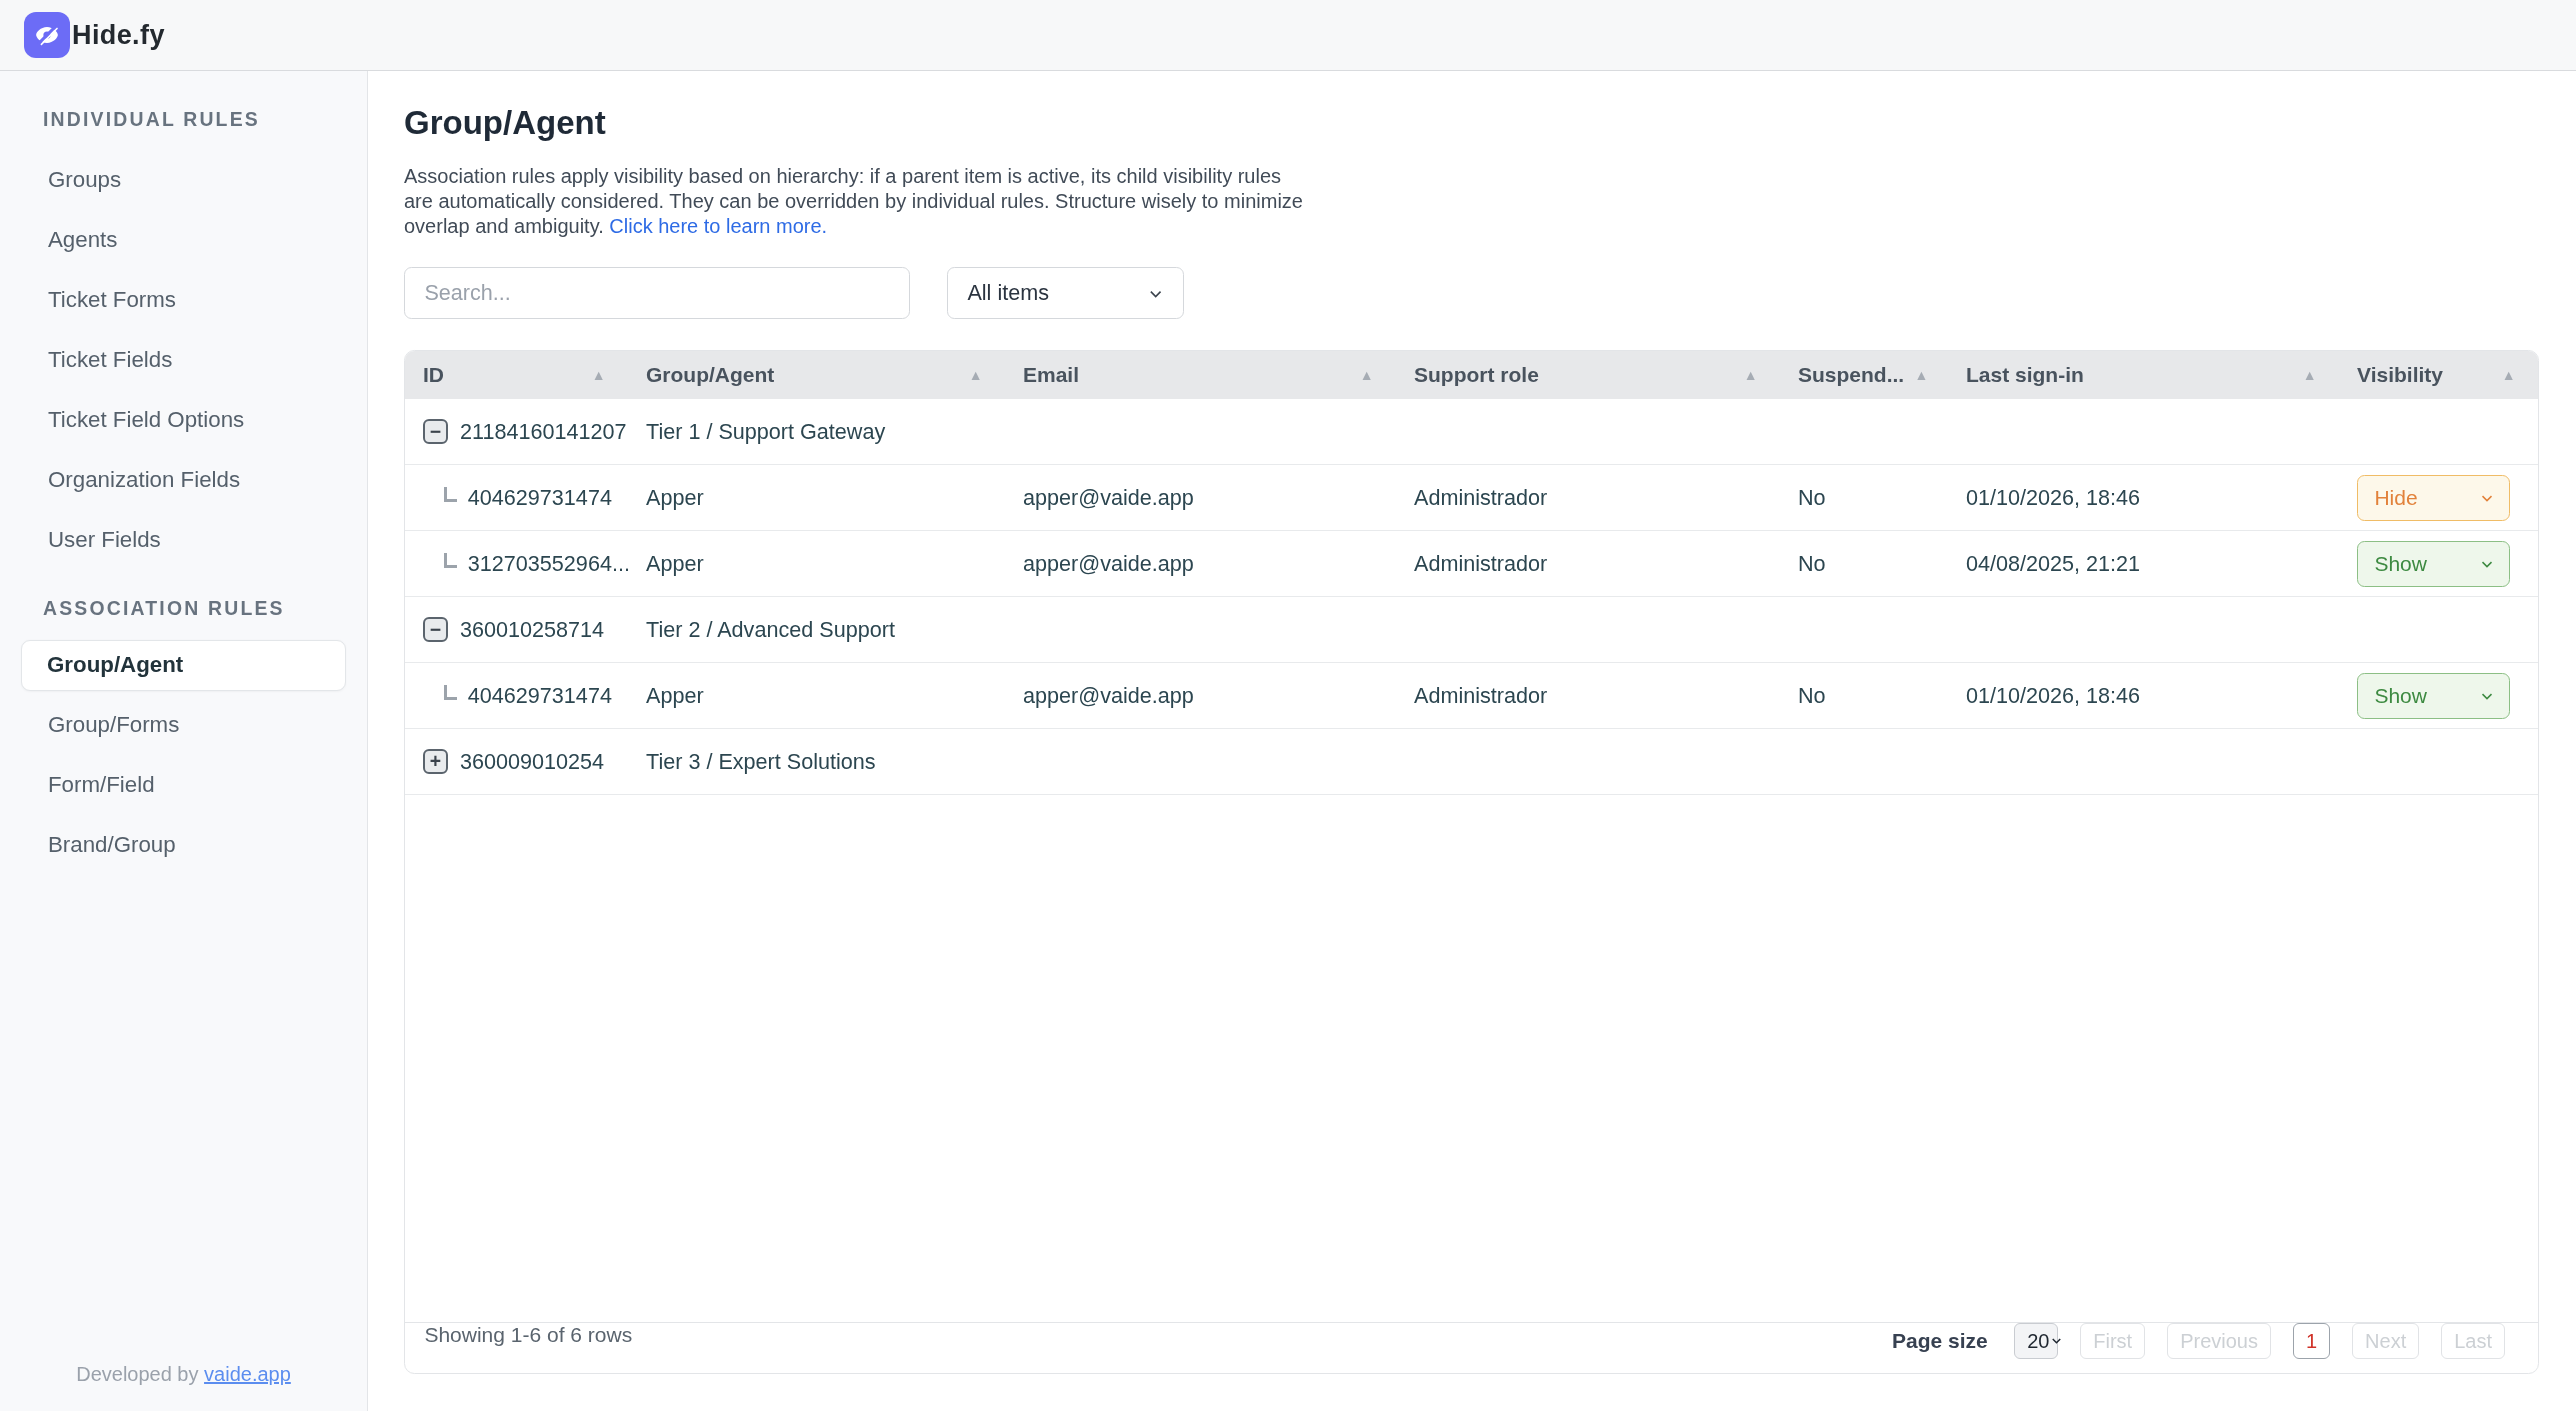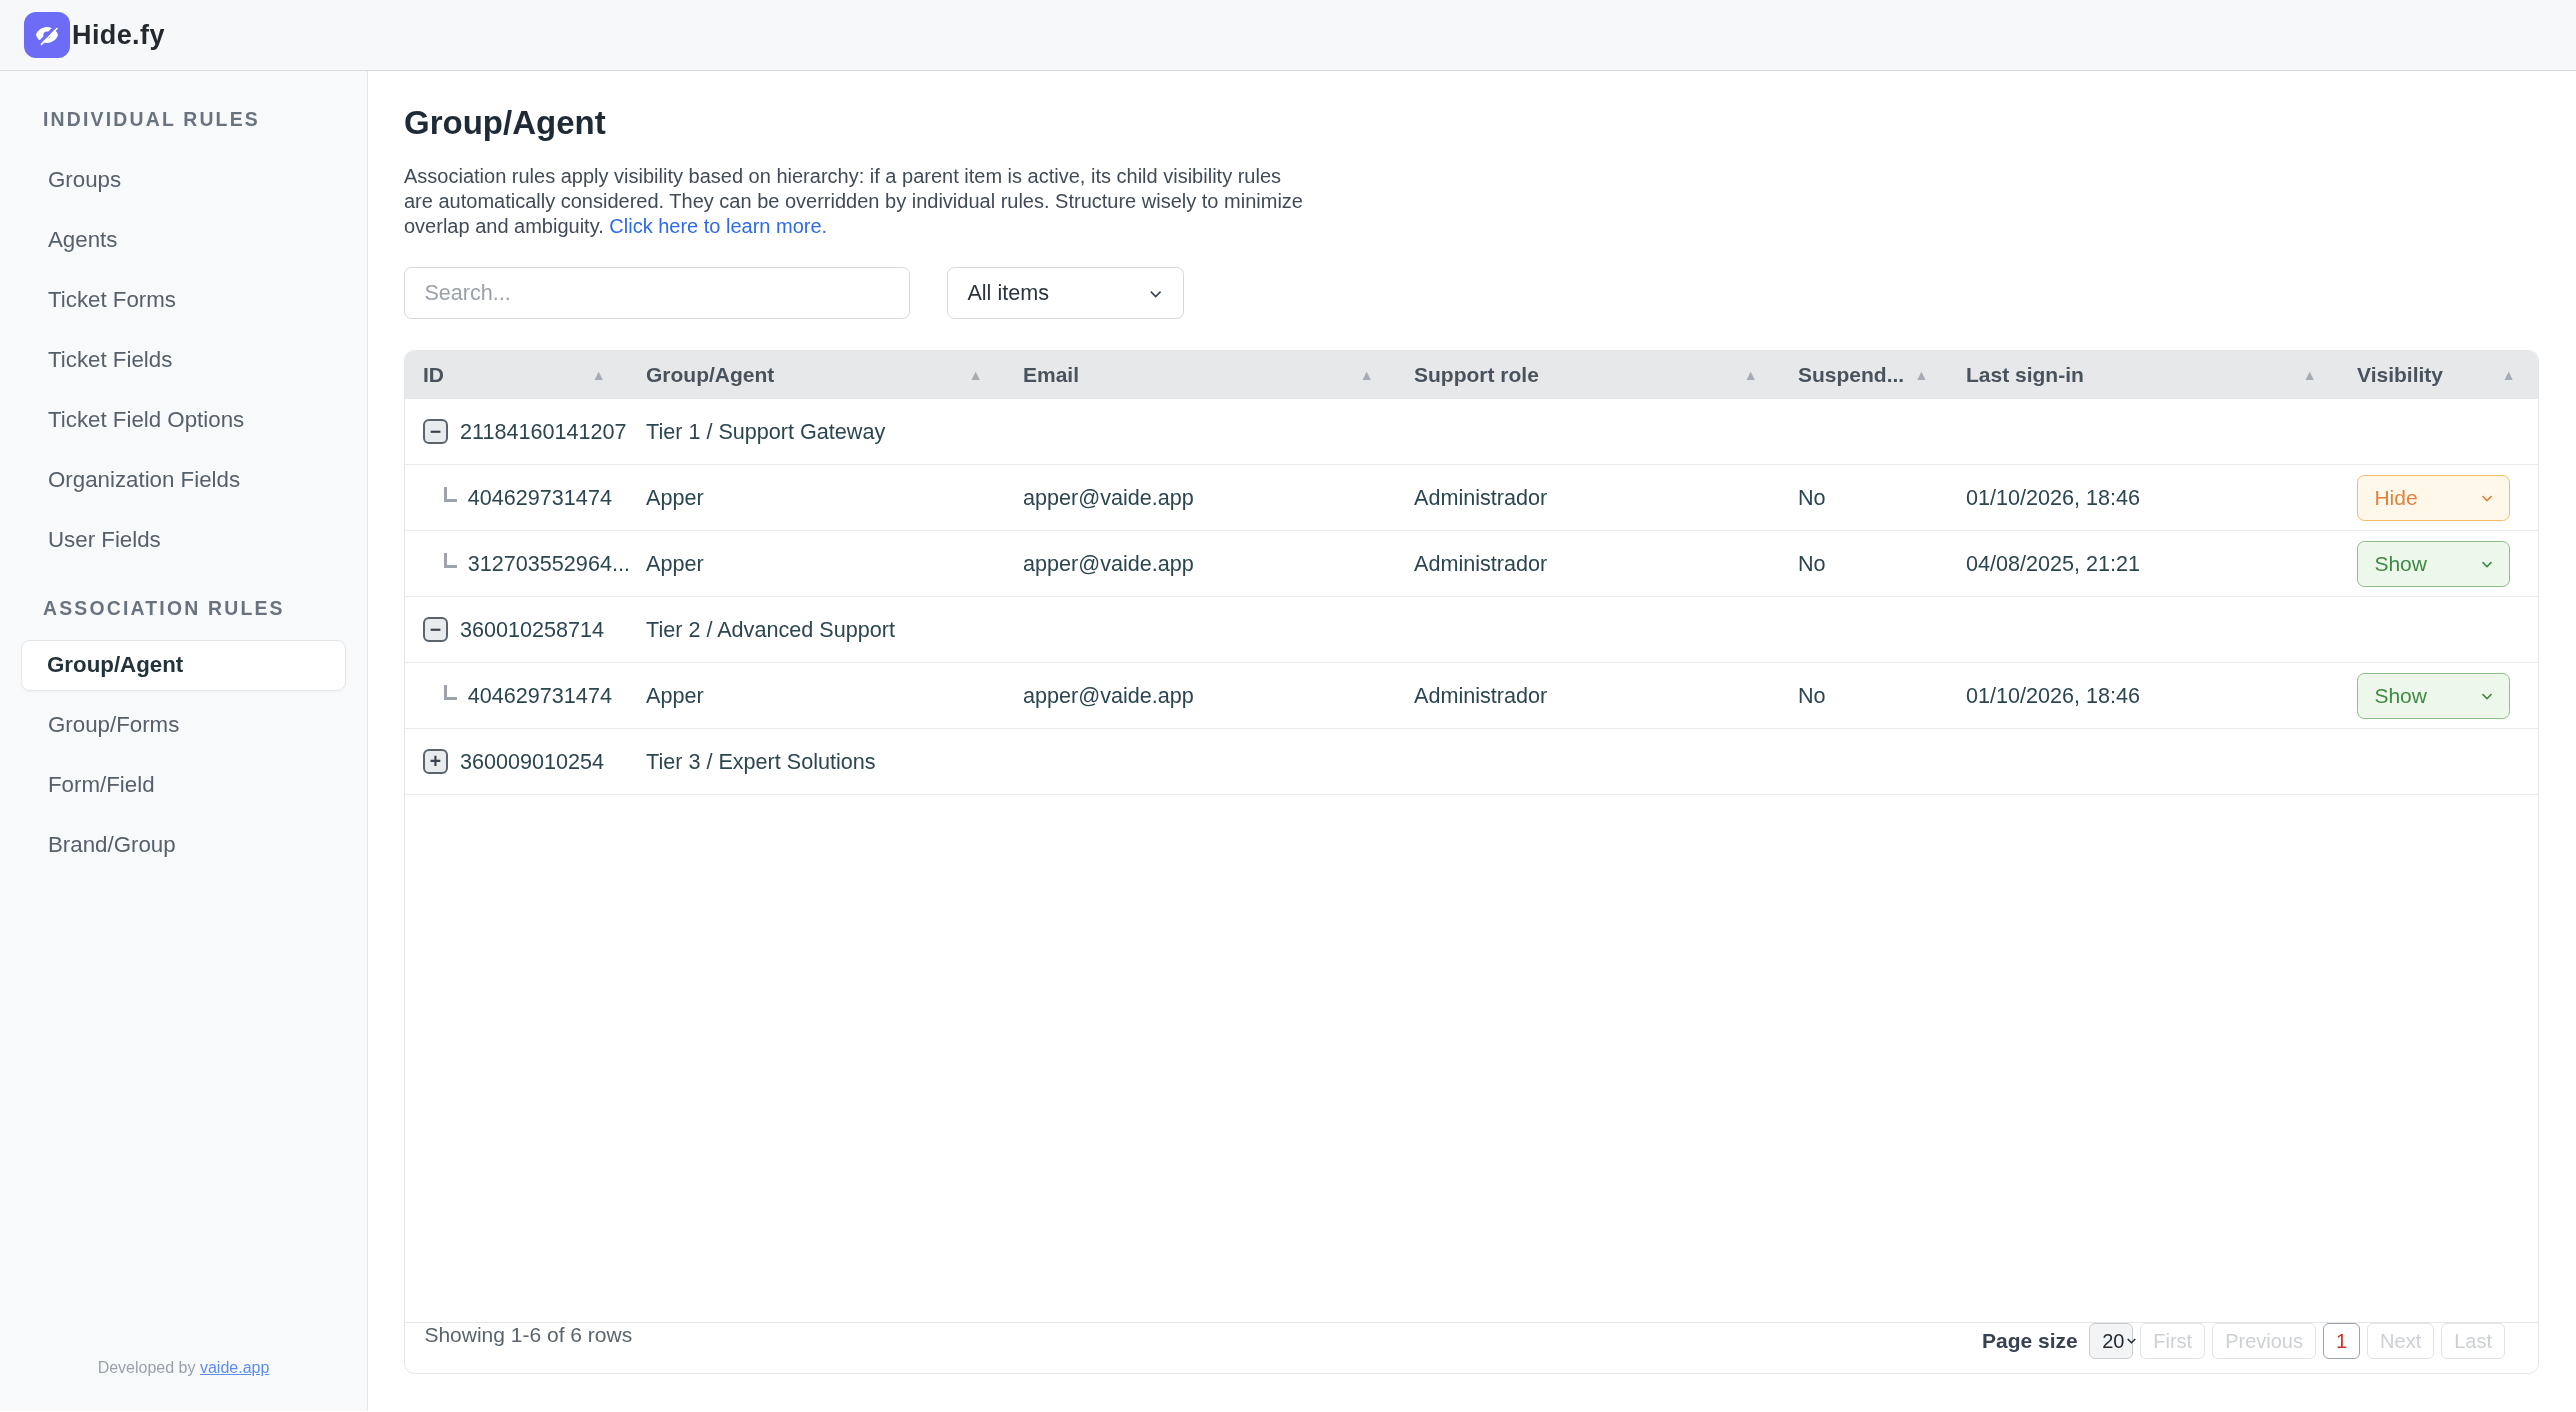--- a/index.html
+++ b/index.html
@@ -20,22 +20,22 @@
   .sidebar { width:368px; background:#f8f9fb; border-right:1.5px solid #e3e5e8;
              padding-top:37px; position:relative; flex-shrink:0; }
   .side-section-title { padding-left:43px; font-size:19.4px; font-weight:700;
                         letter-spacing:2.2px; color:#68737f; margin-bottom:19.4px; }
   .side-section + .side-section { margin-top:27px; }
   .side-item { height:60px; display:flex; align-items:center; padding-left:48px;
                font-size:22.3px; color:#55606b; cursor:pointer; }
   .side-item.active { background:#ffffff; border:1.5px solid #e3e6e9; border-radius:9px;
                       margin:4.5px 21px; height:51px; padding-left:25px;
                       font-weight:700; color:#22333b; box-shadow:0 0.7px 2.2px rgba(0,0,0,.04); }
-  .sidebar-footer { position:absolute; bottom:34px; width:100%; text-align:center;
-                    font-size:16px; color:#9aa1ab; }
+  .sidebar-footer { position:absolute; bottom:25px; width:100%; text-align:center;
+                    font-size:20px; color:#9aa1ab; }
   .sidebar-footer a { color:#5b8def; text-decoration:underline; cursor:pointer; }
 
   
   .main { flex:1; padding:33px 36px 0 36px; }
   h1.page-title { font-size:33px; font-weight:700; color:#1f2a37; }
   .desc { margin-top:22.3px; max-width:901px; font-size:20px; line-height:25px; color:#414b57; }
   .desc a { color:#2e6be5; text-decoration:none; cursor:pointer; }
 
   .controls { margin-top:28px; display:flex; gap:37px; }
   .search-input { width:506px; height:52px; border:1.5px solid #d5d8dc; border-radius:7.4px;
@@ -70,21 +70,21 @@
           display:flex; align-items:center; justify-content:space-between;
           padding:0 13.4px 0 16.4px; cursor:pointer; }
   .pill.hide { color:#e2823b; border-color:#f0bc66; background:#fdf8ea; }
   .pill.show { color:#3d8a41; border-color:#8cbf85; background:#eef7eb; }
   .pill .chev { display:flex; }
 
   .card-spacer { flex:1; }
   .tfoot { height:51px; border-top:1.5px solid #e3e5e8; display:flex; align-items:flex-start;
            justify-content:space-between; padding:0 33px 0 19.4px; flex-shrink:0; }
   .summary { font-size:21px; color:#5a646e; }
-  .pager { display:flex; align-items:center; gap:7px; }
+  .pager { display:flex; align-items:center; gap:22px; }
   .ps-label { font-size:21px; font-weight:700; color:#374151; margin-right:4.5px; }
   .ps-select { height:36px; width:44px; background:#f3f4f6; border:1.5px solid #c9ccd1;
                border-radius:6px; display:flex; align-items:center; justify-content:space-between;
                padding:0 7.4px 0 12px; font-size:20px; color:#1f2730; cursor:pointer; }
   .pg { height:36px; border-radius:6px; background:#fff; font-size:20px; padding:0 12px;
         font-family:"Liberation Sans", sans-serif; cursor:pointer; }
   .pg.disabled { border:1.5px solid #e1e3e6; color:#ccd0d4; }
   .pg.current { border:1.5px solid #9ca3ab; color:#d03228; min-width:36px; }
 </style>
 </head>

